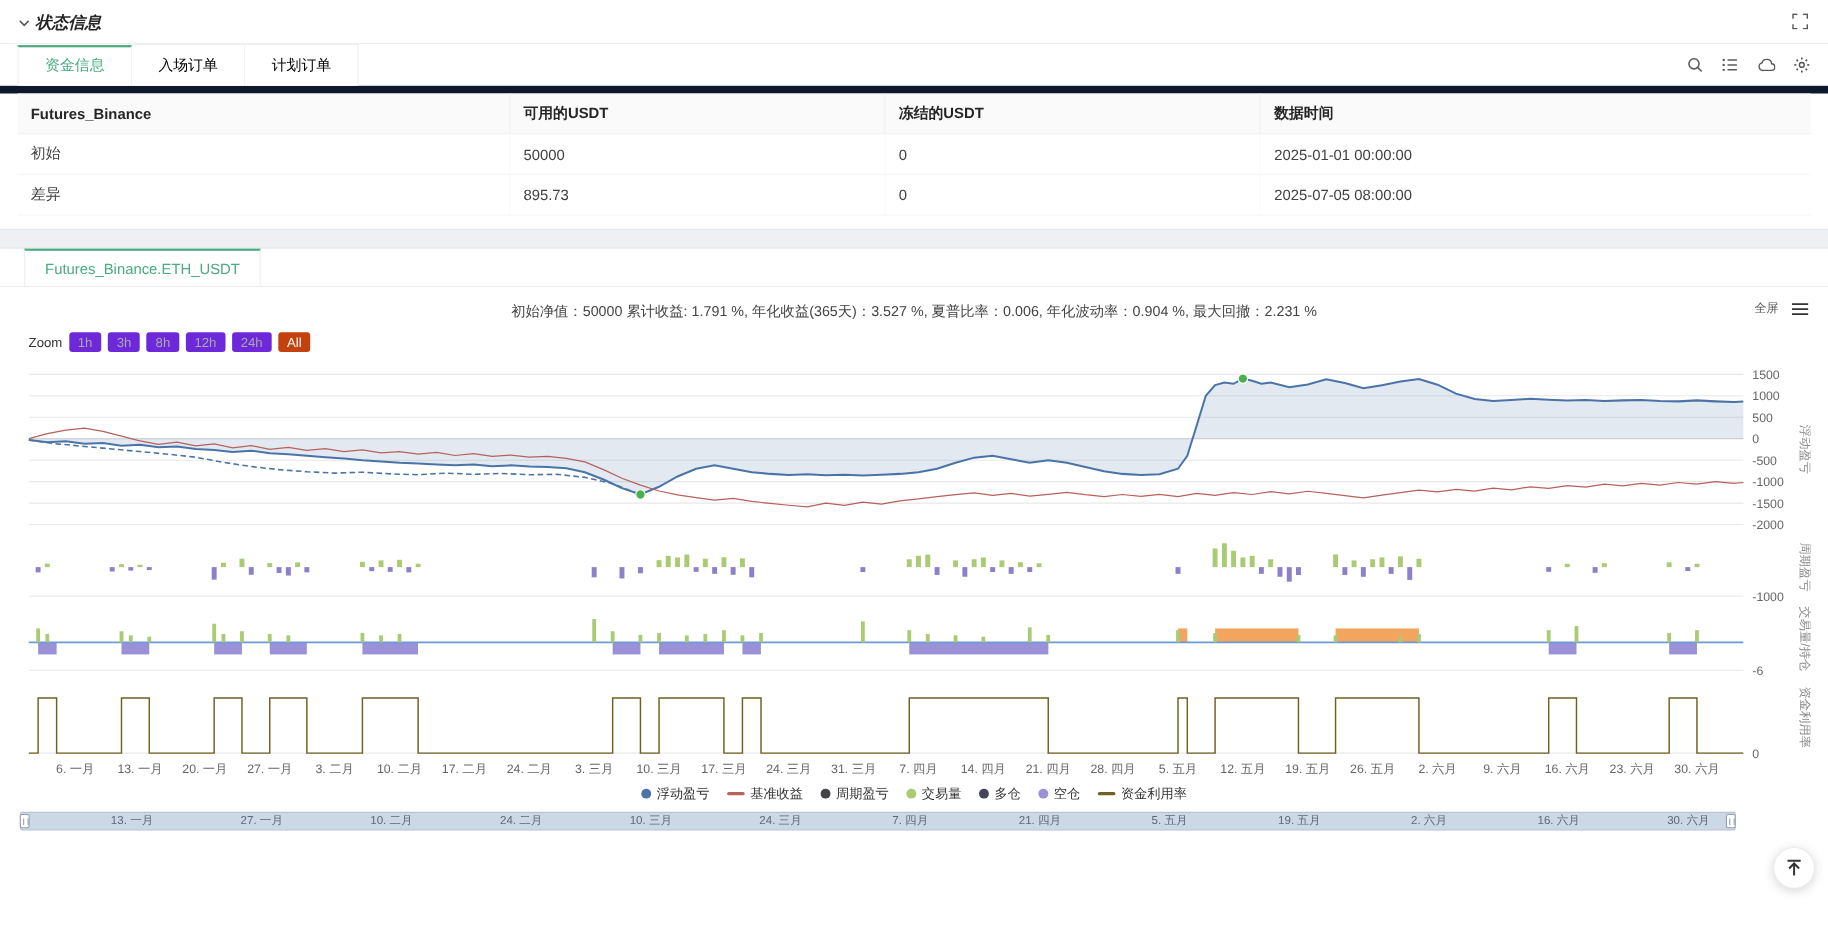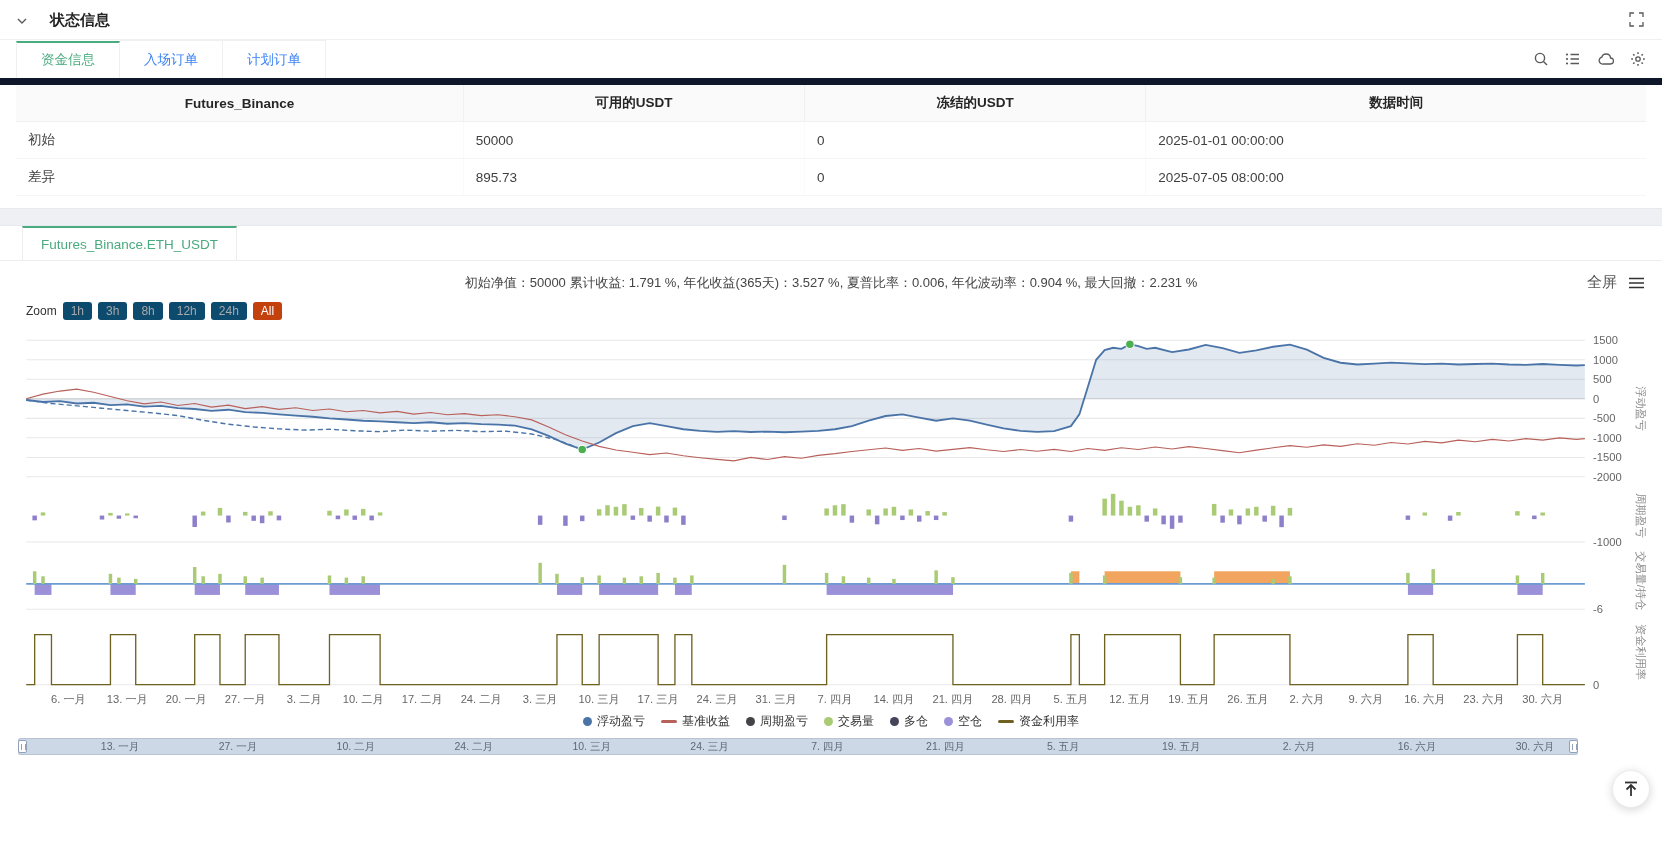--- a/index.html
+++ b/index.html
@@ -1,53 +1,53 @@
 <!DOCTYPE html>
 <html style="--green: #49ab7f; --red: #e25151;"><head>
 <meta charset="utf-8">
 <style>
   * { box-sizing: border-box; }
   html, body { margin:0; padding:0; background:#fff; }
   body { font-family:"Liberation Sans","DejaVu Sans",sans-serif; color:#262626; }
   :root { --green:#49ab7f; --red:#e25151; }
   .page { width:1662px; height:854px; position:relative; overflow:hidden; background:#fff; }
 
-  .section-header { display:flex; align-items:center; gap:22px; padding:11px 16px 9px; border-bottom:1px solid #f0f0f0; position:relative; }
+  .section-header { display:flex; align-items:center; gap:4px; padding:11px 16px 9px; border-bottom:1px solid #f0f0f0; position:relative;font-style:italic; }
   .section-title { font-size:15px; font-weight:700; color:#262626; }
   .hdr-icon { color:#595959; display:inline-flex; }
   .expand-btn { position:absolute; right:18px; top:12px; color:#595959; cursor:pointer; display:inline-flex; }
 
   .tabbar { display:flex; align-items:center; border-bottom:7px solid #0f172a; padding:0 16px; }
-  .tab { padding:10px 24px 9px; font-size:13.5px; color:#3b82f6; border:1px solid #f0f0f0; border-bottom:none; border-left:none; background:#fff; cursor:pointer; }
+  .tab { padding:10px 24px 9px; font-size:13.5px; color:#000000; border:1px solid #f0f0f0; border-bottom:none; border-left:none; background:#fff; cursor:pointer; }
   .tab:first-child { border-left:1px solid #f0f0f0; }
   .tab.active { color:var(--green); border-top:2px solid var(--green); padding-top:8px; }
   .tab-icons { margin-left:auto; display:flex; align-items:center; gap:16px; color:#595959; }
   .tab-icons > span { display:inline-flex; cursor:pointer; }
 
   table.funds { width:calc(100% - 32px); margin:0 16px; border-collapse:collapse; font-size:13.5px; }
-  table.funds th { text-align:center; font-weight:700; background:#fafafa; padding:9px 12px; border-bottom:1px solid #f0f0f0; border-right:1px solid #f0f0f0; color:#262626; }
+  table.funds th { text-align:left; font-weight:700; background:#fafafa; padding:9px 12px; border-bottom:1px solid #f0f0f0; border-right:1px solid #f0f0f0; color:#262626; }
   table.funds th:last-child { border-right:none; }
   table.funds td { padding:9px 12px; border-bottom:1px solid #f5f5f5; border-right:1px solid #fafafa; color:#404040; }
   table.funds td:last-child { border-right:none; }
   .text-green { color:var(--green); }
   .text-red { color:var(--red); }
 
   .divider-band { height:18px; background:#eef0f3; border-top:1px solid #e6e9ed; border-bottom:1px solid #e6e9ed; margin-top:12px; }
 
   .profit-tabrow { border-bottom:1px solid #ededed; padding:0 22px; display:flex; }
   .profit-tab { padding:9px 18px 8px; font-size:13.5px; color:var(--green); border:1px solid #ededed; border-bottom:none; border-top:2px solid var(--green); background:#fff; cursor:pointer; }
 
   .stats-row { position:relative; display:flex; align-items:center; padding:13px 16px 2px; }
   .stats-text { flex:1; text-align:center; font-size:13px; color:#444; }
   .stats-controls { position:absolute; right:18px; top:12px; display:flex; align-items:center; gap:12px; }
-  .fullscreen-label { font-size:15px; color:#555; cursor:pointer; }
+  .fullscreen-label { font-size:11px; color:#555; cursor:pointer; }
 
   .zoom-row { display:flex; align-items:center; gap:6px; padding:8px 16px 2px 26px; font-size:12px; color:#333; }
   #zoom-buttons { display:inline-flex; gap:6px; }
-  .zoom-btn { background:#0c4a6e; color:#a9a9a9; border-radius:3px; padding:2px 8px; cursor:pointer; }
+  .zoom-btn { background:#6d28d9; color:#a9a9a9; border-radius:3px; padding:2px 8px; cursor:pointer; }
   .zoom-btn.active { background:#c2410c; color:#fff; }
 
   .chart-wrap { padding:0 16px; }
   #chart-svg { display:block; width:100%; height:auto; font-family:"Liberation Sans","DejaVu Sans",sans-serif; }
 
   .legend { display:flex; justify-content:center; align-items:center; gap:16px; padding:2px 0 4px; font-size:12px; color:#333; }
   .legend-item { display:inline-flex; align-items:center; gap:5px; cursor:pointer; }
   .legend-marker.circle { width:9px; height:9px; border-radius:50%; display:inline-block; }
   .legend-marker.line { width:16px; height:3px; border-radius:2px; display:inline-block; }
 

